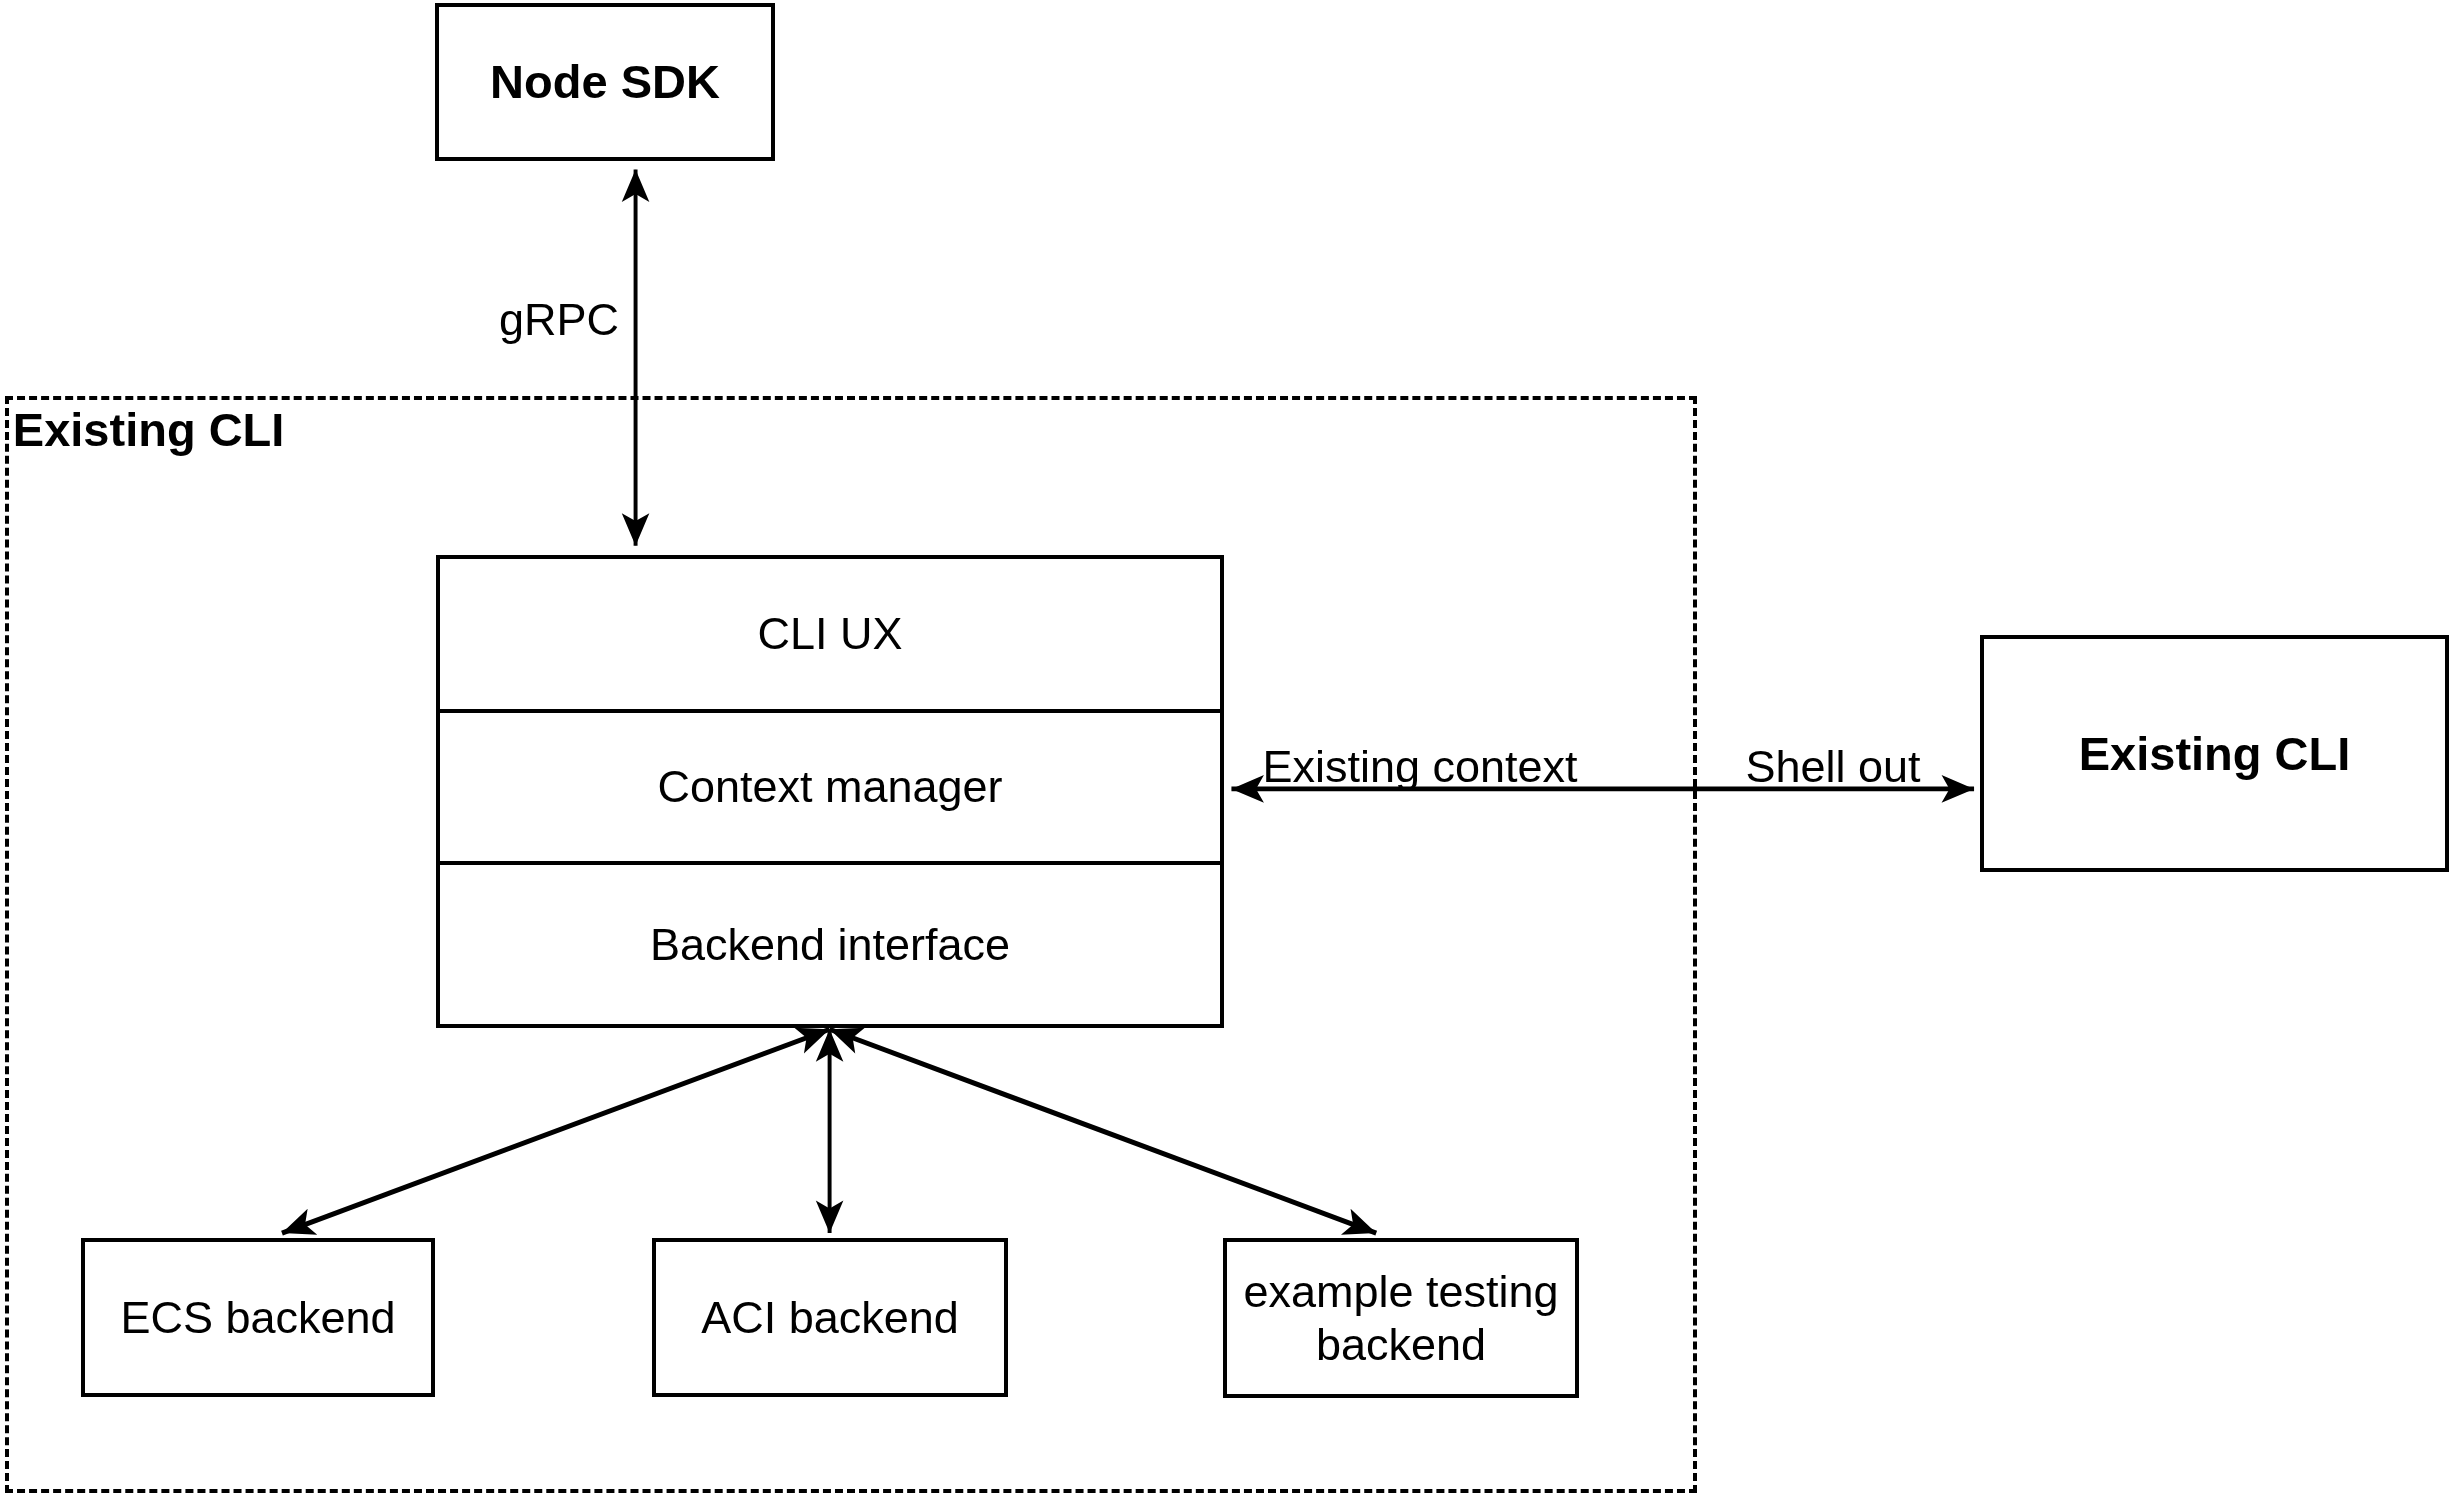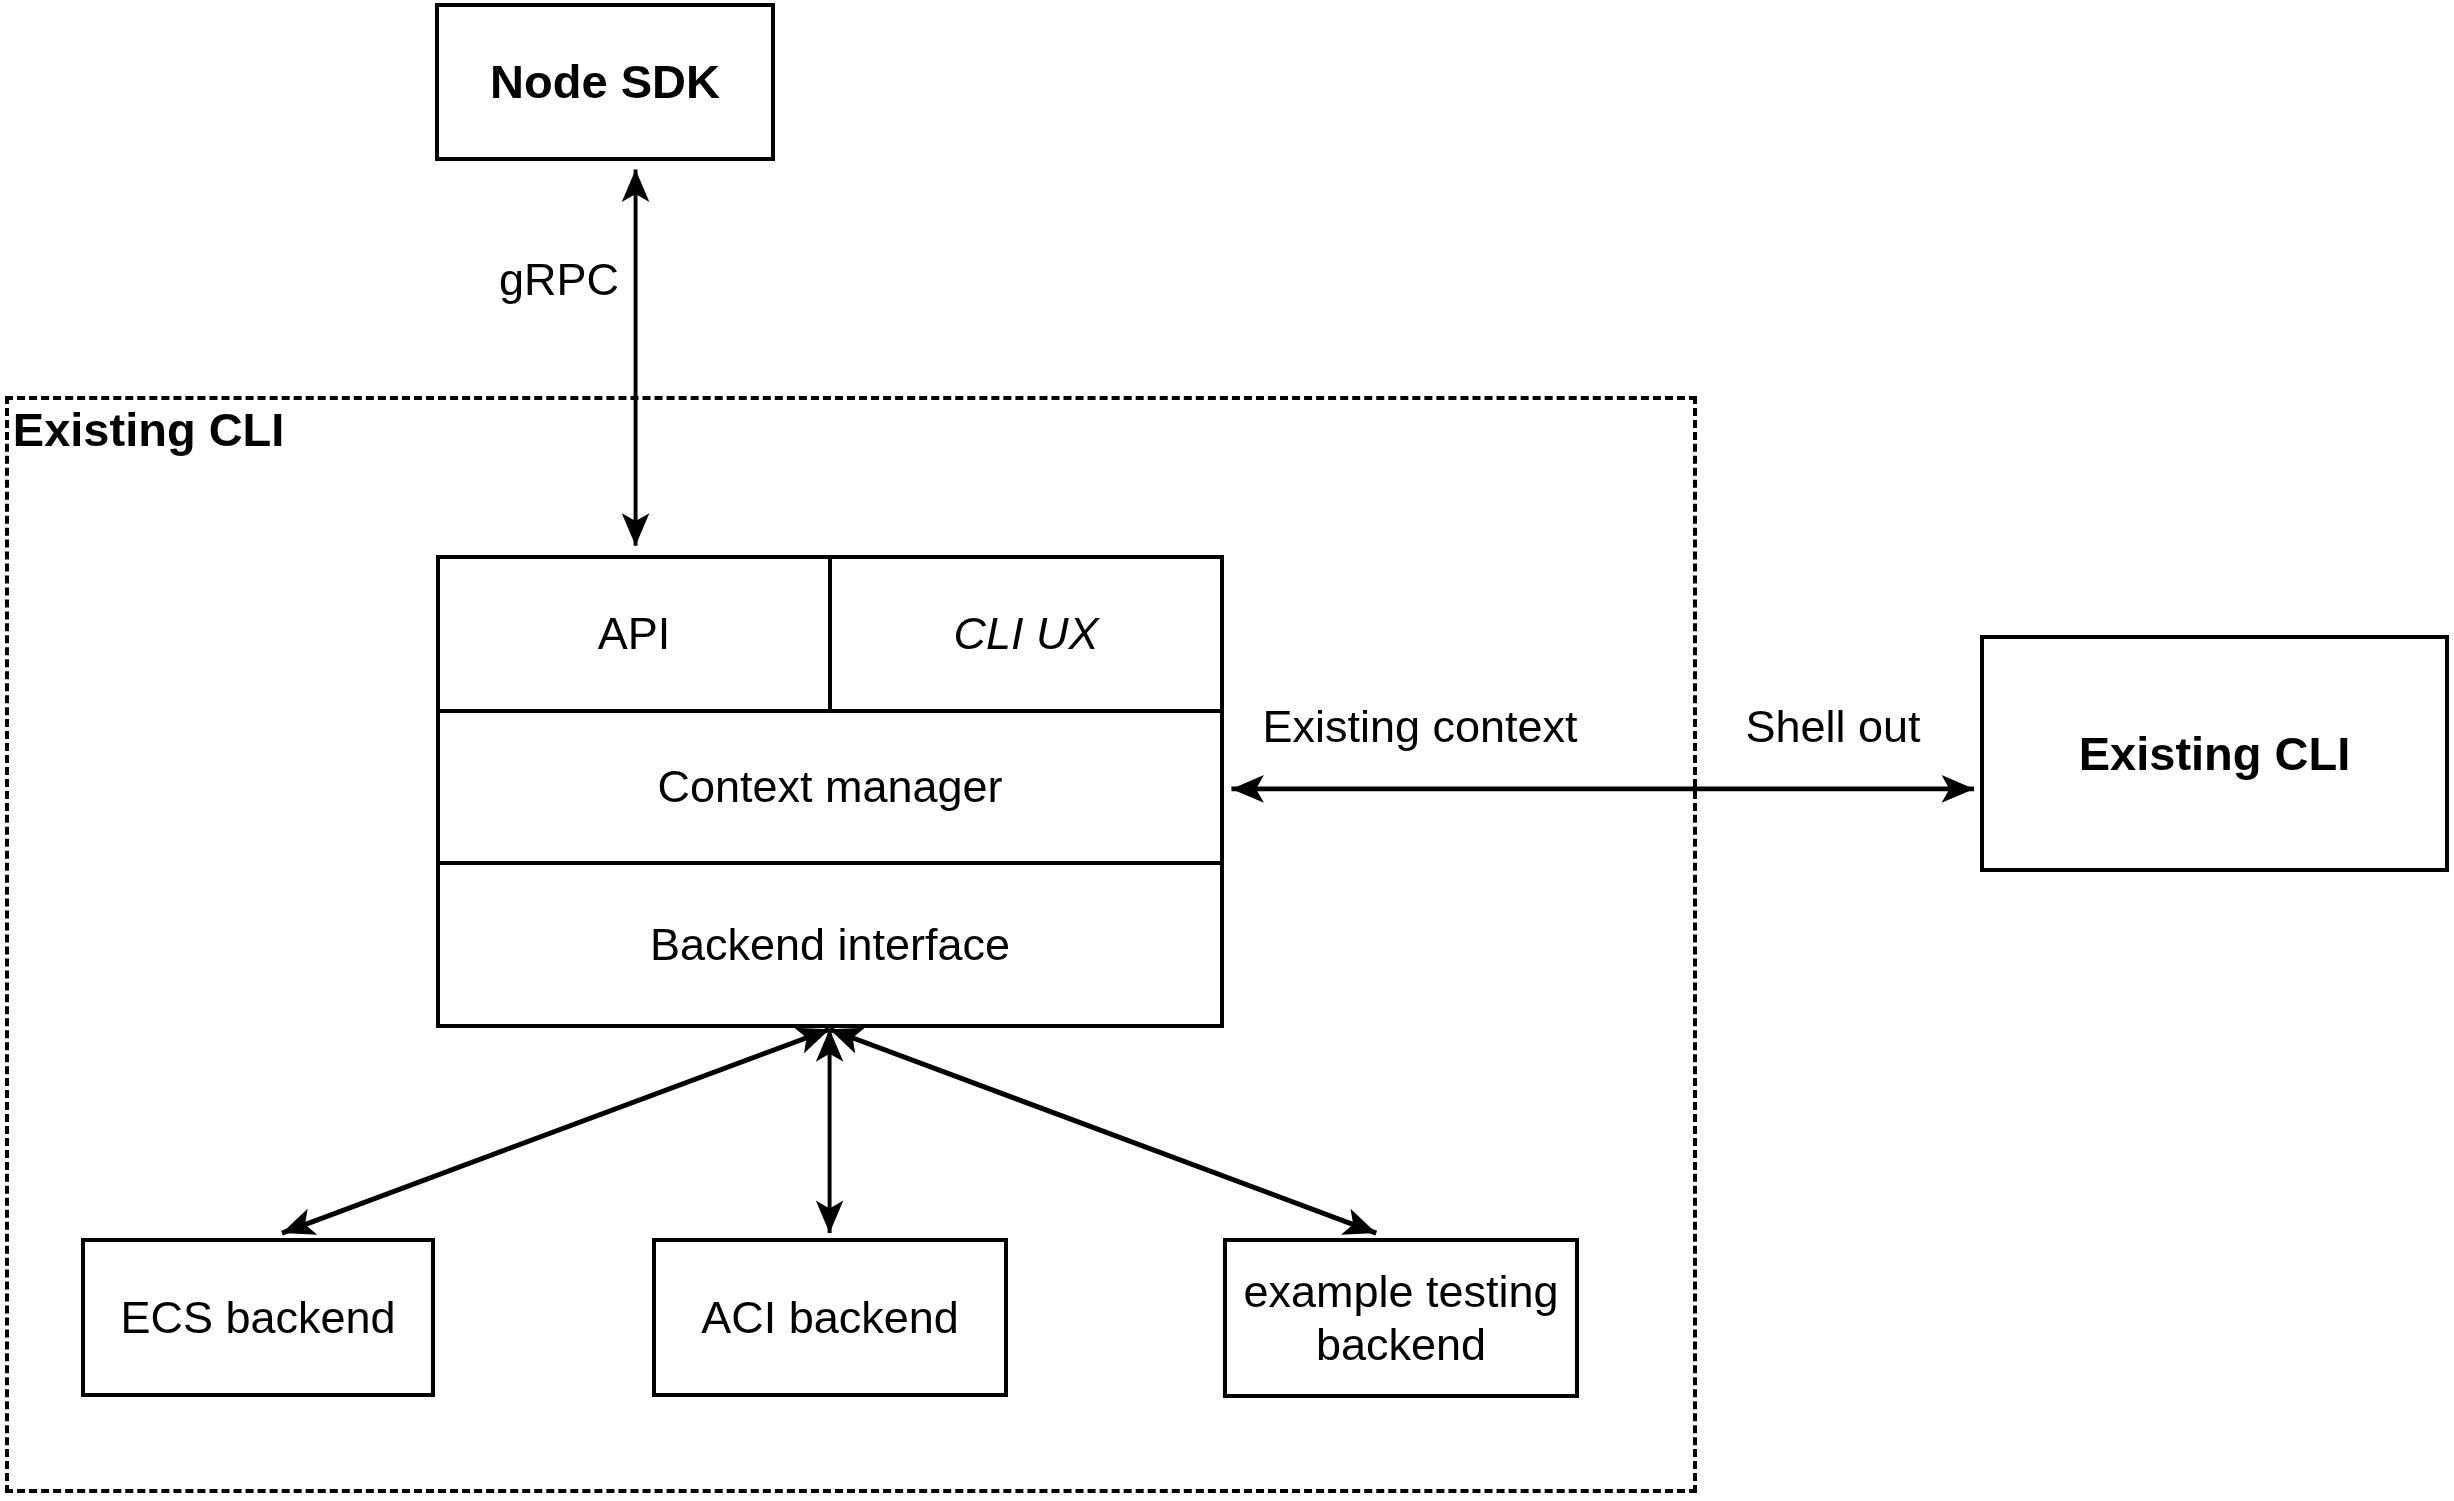--- a/index.html
+++ b/index.html
@@ -102,20 +102,21 @@
     align-items: center;
     justify-content: center;
   }
 
   
   .edge-label {
     position: absolute;
     font-size: 45px;
     z-index: 4;
     white-space: nowrap;
+    margin-top: 40px;
   }
   .grpc-label            { left: 394px;  top: 254px; width: 225px; text-align: right; }
   .existing-context-label{ left: 1223px; top: 701px; width: 394px; text-align: center; }
   .shell-out-label       { left: 1706px; top: 701px; width: 254px; text-align: center; }
 </style>
 </head>
 <body>
 
 <div class="canvas">
 
@@ -140,23 +141,20 @@
     <line class="arrow" x1="842" y1="1045" x2="1397" y2="1252" stroke-width="5" marker-start="url(#ah)" marker-end="url(#ah)"></line>
   </svg>
 
   <div class="node bold node-sdk">
     <span>Node SDK</span>
   </div>
 
   <div class="stack">
     <div class="row-top">
       <div class="cell">
-        <span>API</span>
-      </div>
-      <div class="cell">
         <span>CLI UX</span>
       </div>
     </div>
     <div class="row-mid">
       <span>Context manager</span>
     </div>
     <div class="row-bottom">
       <span>Backend interface</span>
     </div>
   </div>

